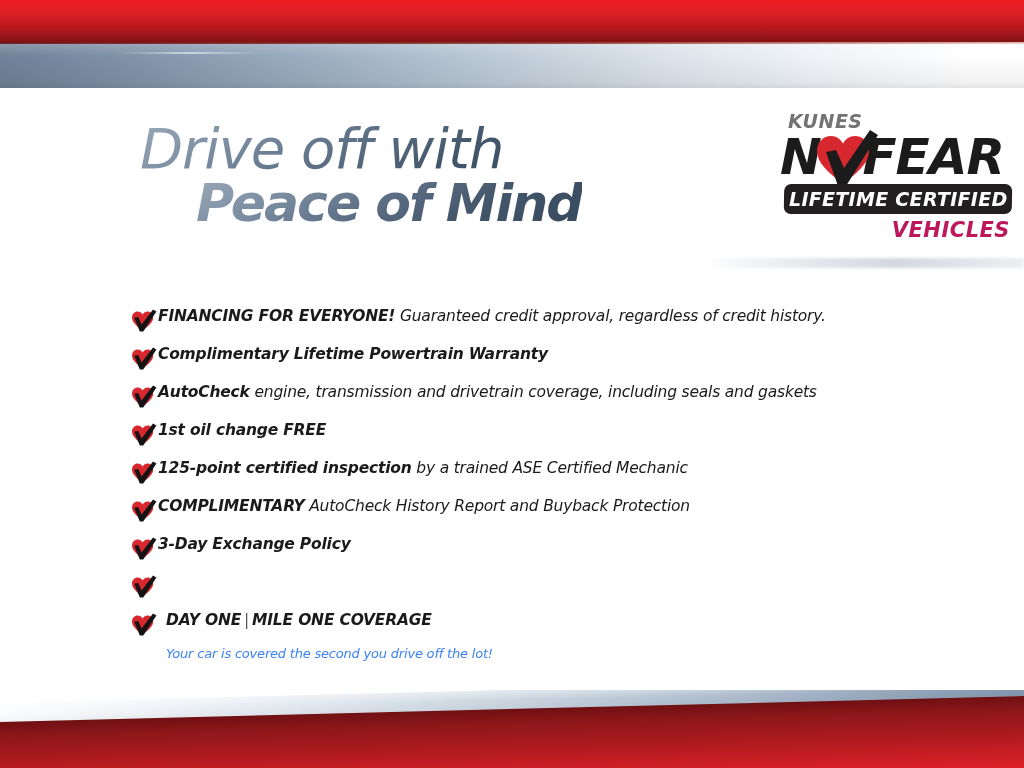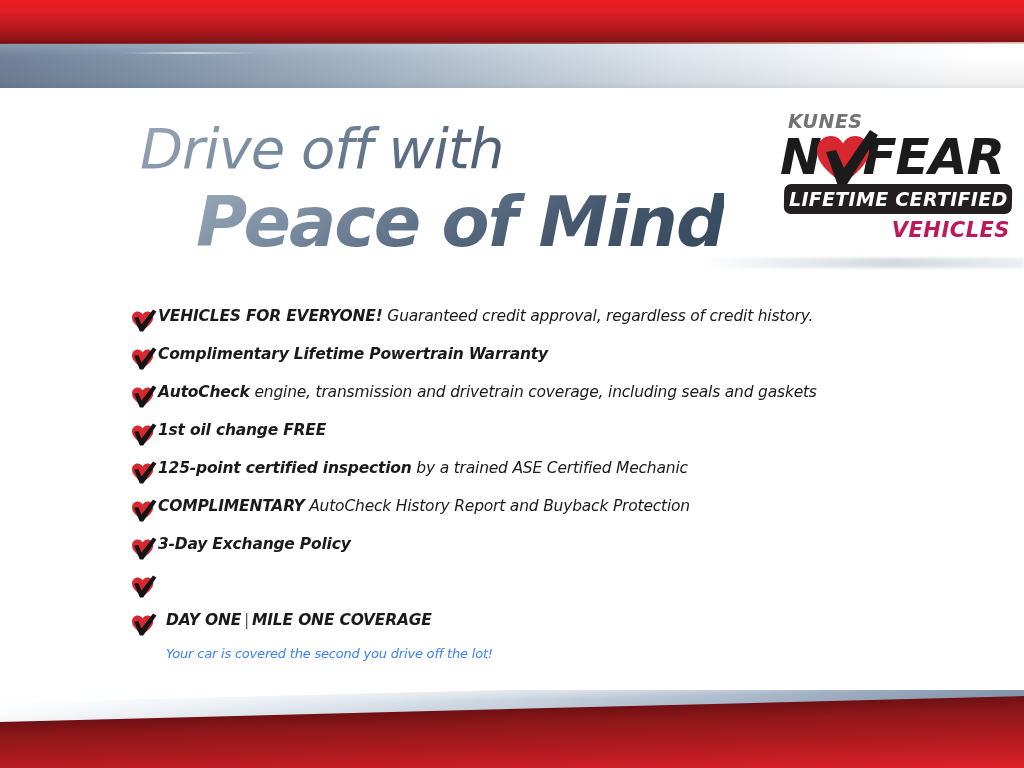--- a/index.html
+++ b/index.html
@@ -62,21 +62,21 @@
     font-family:"DejaVu Sans", sans-serif;
     font-style:italic;
     letter-spacing:-1px;
     line-height:.95;
     background:linear-gradient(150deg,#9aa8b8 0%,#7d8fa3 22%,#5d7086 46%,#44566b 70%,#36485c 100%);
     -webkit-background-clip:text; background-clip:text;
     color:transparent; -webkit-text-fill-color:transparent;
     white-space:nowrap;
   }
   .hl-line1 { font-size:56px; font-weight:400;text-decoration:underline; }
-  .hl-line2 { font-size:70px; font-weight:700; margin-left:56px; margin-top:14px; letter-spacing:-2px; }
+  .hl-line2 { font-size:52px; font-weight:700; margin-left:56px; margin-top:4px; letter-spacing:-2px; }
 
   
   .hl-divider {
     position:absolute; left:700px; top:258px; width:324px; height:10px;
     background:linear-gradient(90deg,rgba(255,255,255,0) 0%,rgba(196,203,212,.35) 25%,rgba(176,185,196,.55) 60%,rgba(200,207,215,.35) 100%);
     filter:blur(1.5px);
   }
 
   
   .logo { position:absolute; left:778px; top:108px; width:238px; height:140px; }
@@ -169,21 +169,21 @@
 
     <div class="logo-vehicles">VEHICLES</div>
   </div>
 
   <div class="list" id="benefits-list">
       <div class="row">
         <svg class="tick" viewBox="0 0 28 24">
           <path d="M12.6 21.5 C6.6 16.8 2 13.2 2 8.4 C2 4.8 4.6 2.4 7.6 2.4 C9.8 2.4 11.5 3.6 12.6 5.4 C13.7 3.6 15.4 2.4 17.6 2.4 C20.6 2.4 23.2 4.8 23.2 8.4 C23.2 13.2 18.6 16.8 12.6 21.5 Z" fill="#d8282f"></path>
           <path d="M4.2 8.8 L8.2 8.0 L11.6 15.6 L23.0 0.6 L26.4 2.6 L13.2 22.6 L9.8 22.6 Z" fill="#141414"></path>
         </svg>
-        <div class="row-text"><b>VEHICLES FOR EVERYONE!</b><span class="light"> Guaranteed credit approval, regardless of credit history.</span></div>
+        <div class="row-text"><b>FINANCING FOR EVERYONE!</b><span class="light"> Guaranteed credit approval, regardless of credit history.</span></div>
       </div>
       <div class="row">
         <svg class="tick" viewBox="0 0 28 24">
           <path d="M12.6 21.5 C6.6 16.8 2 13.2 2 8.4 C2 4.8 4.6 2.4 7.6 2.4 C9.8 2.4 11.5 3.6 12.6 5.4 C13.7 3.6 15.4 2.4 17.6 2.4 C20.6 2.4 23.2 4.8 23.2 8.4 C23.2 13.2 18.6 16.8 12.6 21.5 Z" fill="#d8282f"></path>
           <path d="M4.2 8.8 L8.2 8.0 L11.6 15.6 L23.0 0.6 L26.4 2.6 L13.2 22.6 L9.8 22.6 Z" fill="#141414"></path>
         </svg>
         <div class="row-text"><b>Complimentary Lifetime Powertrain Warranty</b><span class="light"></span></div>
       </div>
       <div class="row">
         <svg class="tick" viewBox="0 0 28 24">

